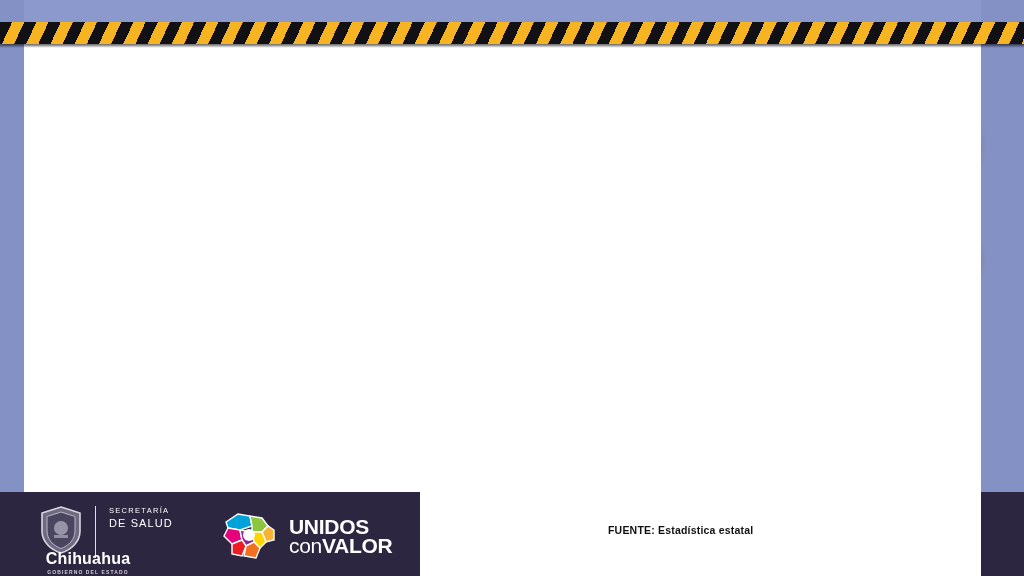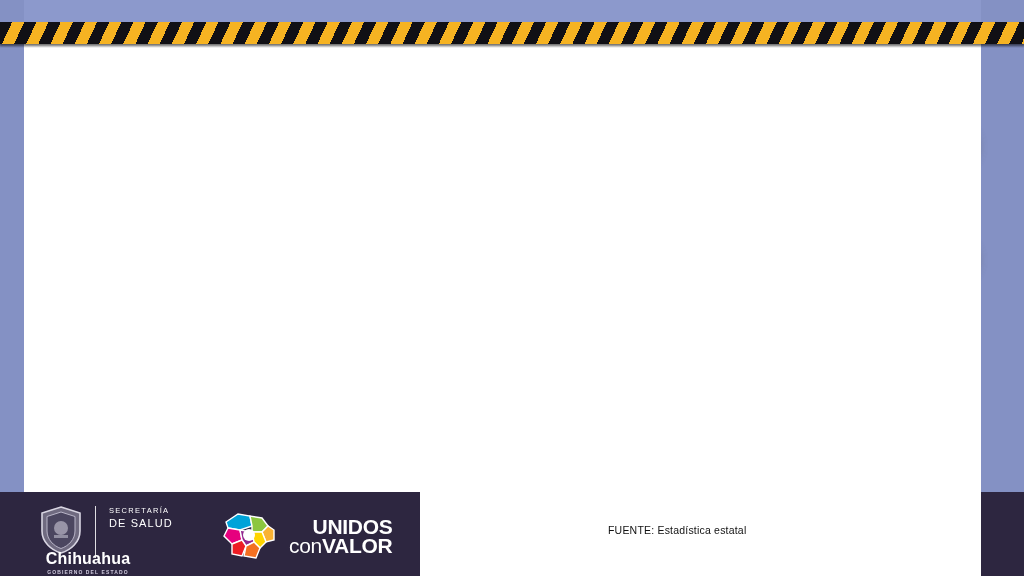--- a/index.html
+++ b/index.html
@@ -51,28 +51,28 @@
   #chihuahua-wordmark { position:absolute; left:38px; top:58px; width:100px; text-align:center; }
   #chihuahua-name { color:#fff; font-size:16px; font-weight:bold; letter-spacing:.2px; }
   #chihuahua-sub { color:#cfc9dd; font-size:5px; font-weight:bold; letter-spacing:1.1px; margin-top:1px; }
   #footer-divider { width:1px; height:52px; background:#ffffff; opacity:.85; }
   #salud-block { color:#fff; line-height:1.35; }
   #salud-line1 { font-size:7.5px; letter-spacing:1.3px; }
   #salud-line2 { font-size:11px; font-weight:normal; letter-spacing:1.1px; }
 
   #unidos-block { position:absolute; left:218px; top:18px; display:flex; align-items:center; gap:9px; }
   #chihuahua-map-icon { width:62px; height:52px; }
-  #unidos-text { color:#fff; line-height:.92;text-align:right; }
+  #unidos-text { color:#fff; line-height:.92; }
   #unidos-line1 { font-size:21px; font-weight:bold; letter-spacing:-.3px; }
   #unidos-line2 { font-size:21px; letter-spacing:-.3px; }
   #unidos-line2 b { font-weight:bold;margin-top:42px; }
 
   #fuente-text {
     position:absolute; left:560px; top:32px;
-    font-size:10.5px; font-weight:normal; color:#111; letter-spacing:.2px;padding-left:48px;
+    font-size:10.5px; font-weight:bold; color:#111; letter-spacing:.2px;padding-left:48px;
   }
 
   
   #chart-title {
     position:absolute; left:180px; top:45px; width:660px;
     text-align:center; font-size:29px; color:#1f3864; letter-spacing:.2px;
   }
   #chart-region { position:absolute; left:40px; top:95px; width:700px; height:390px; }
 
   #y-axis-title {

